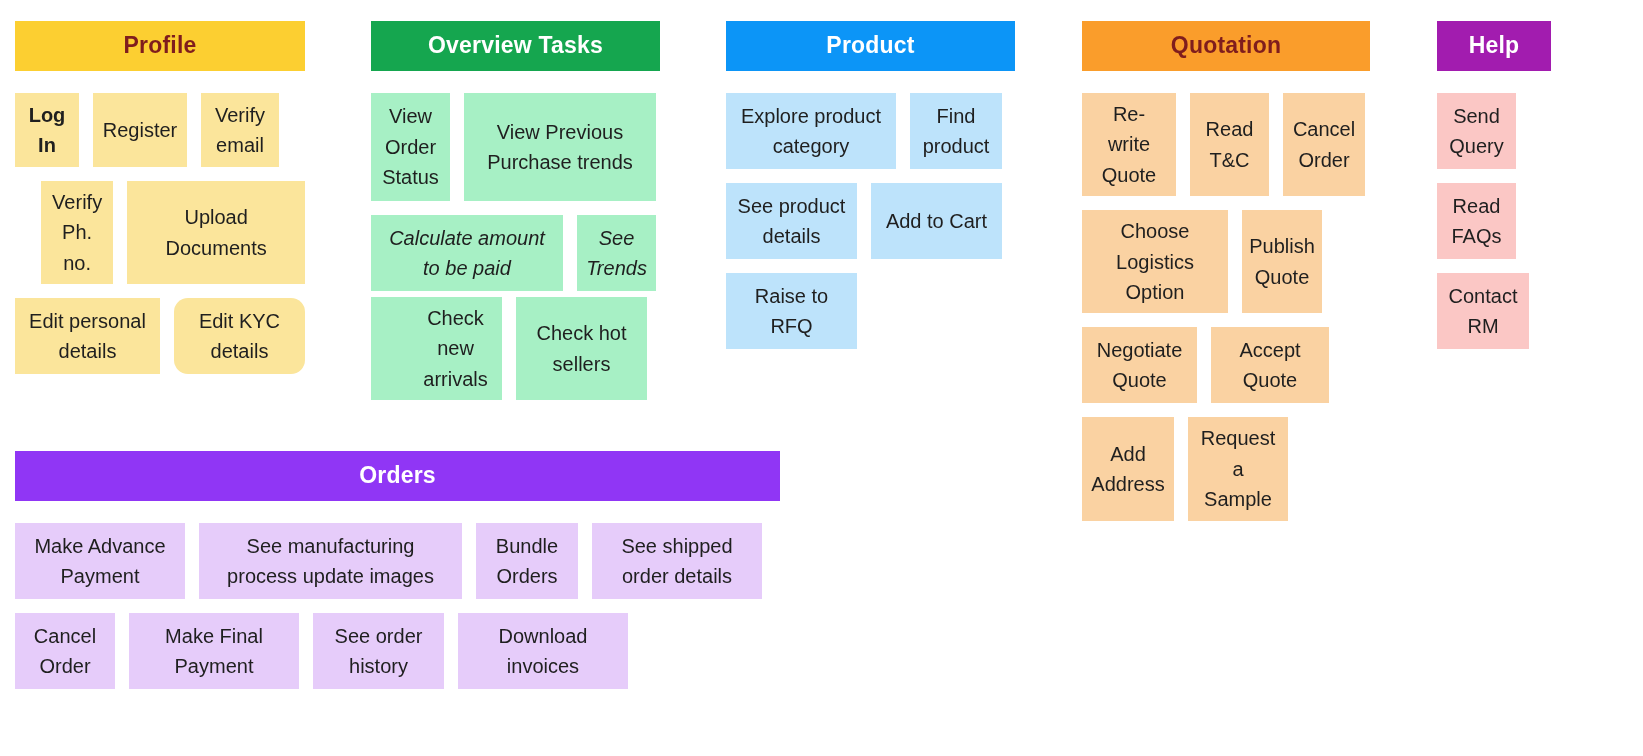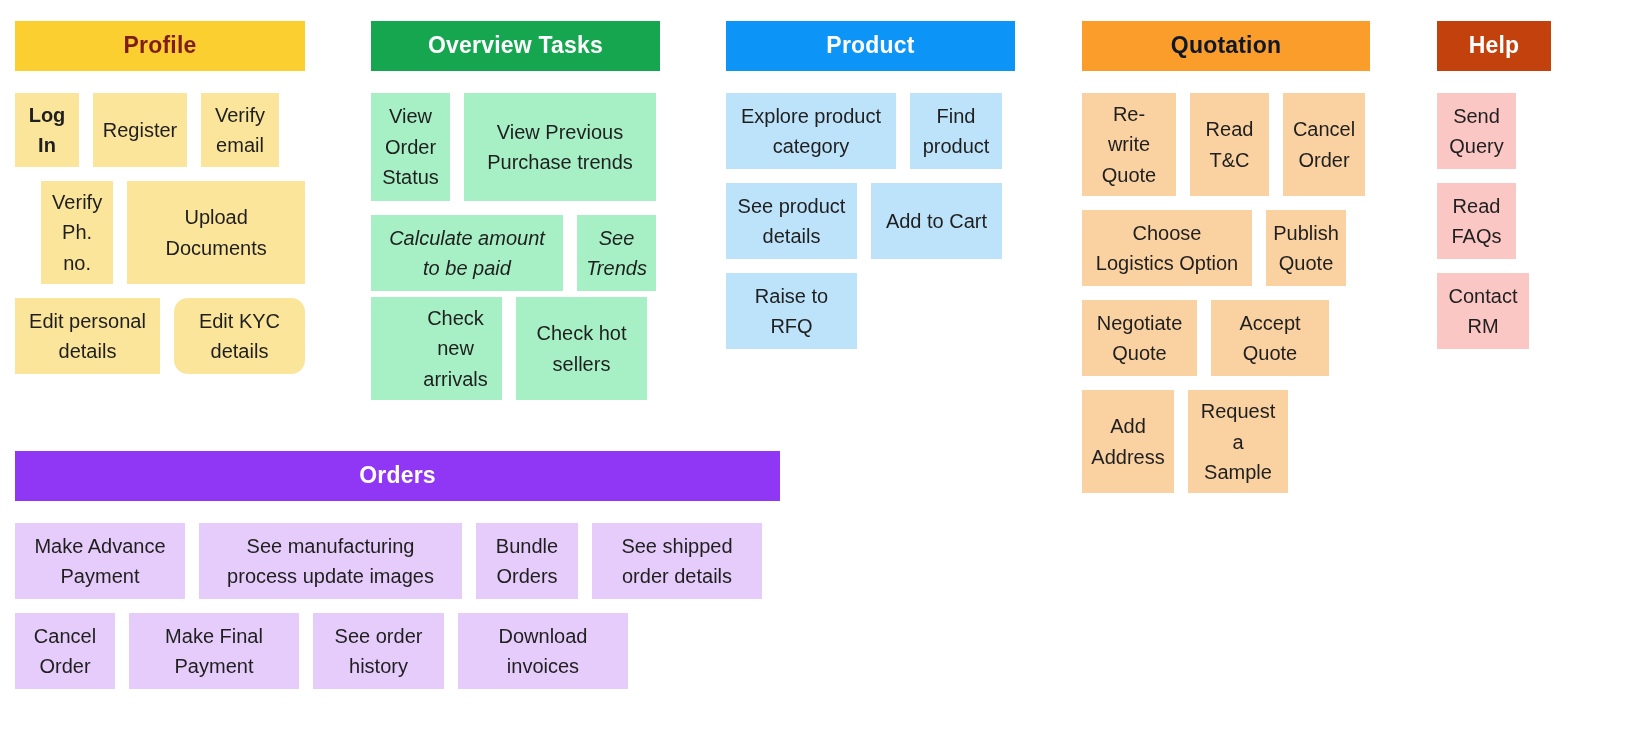--- a/index.html
+++ b/index.html
@@ -66,26 +66,26 @@
   #col-overview .col-header { background: #15A64F; color: #ffffff; }
   #col-overview .cell { background: #A7F0C5; }
 
   
   #col-product { left: 726px; top: 21px; width: 289px; }
   #col-product .col-header { background: #0C95F7; color: #ffffff; }
   #col-product .cell { background: #BDE3FB; }
 
   
   #col-quotation { left: 1082px; top: 21px; width: 288px; }
-  #col-quotation .col-header { background: #FA9D2B; color: #0f172a; }
+  #col-quotation .col-header { background: #FA9D2B; color: #7f1d1d; }
   #col-quotation .cell { background: #FAD2A2; }
 
   
   #col-help { left: 1437px; top: 21px; width: 114px; }
-  #col-help .col-header { background: #c2410c; color: #ffffff; }
+  #col-help .col-header { background: #a21caf; color: #ffffff; }
   #col-help .cell { background: #FBC7C5; }
 
   
   #col-orders { left: 15px; top: 451px; width: 765px; }
   #col-orders .col-header { background: #9036F5; color: #ffffff; }
   #col-orders .cell { background: #E6CCFA; }
 </style>
 </head>
 <body>
 
@@ -189,21 +189,21 @@
             <span>Re-write Quote</span>
           </div>
           <div class="cell" style="width: 79px; min-height: 76px; margin-right: 14px;">
             <span>Read T&amp;C</span>
           </div>
           <div class="cell" style="width: 82px; min-height: 76px; margin-right: 0px;">
             <span>Cancel Order</span>
           </div>
         </div>
         <div class="row" style="margin-bottom: 14px;">
-          <div class="cell" style="width: 170px; min-height: 76px; margin-right: 14px;">
+          <div class="cell" style="width: 146px; min-height: 76px; margin-right: 14px;">
             <span>Choose Logistics Option</span>
           </div>
           <div class="cell" style="width: 80px; min-height: 76px; margin-right: 0px;">
             <span>Publish Quote</span>
           </div>
         </div>
         <div class="row" style="margin-bottom: 14px;">
           <div class="cell" style="width: 115px; min-height: 76px; margin-right: 14px;">
             <span>Negotiate Quote</span>
           </div>

